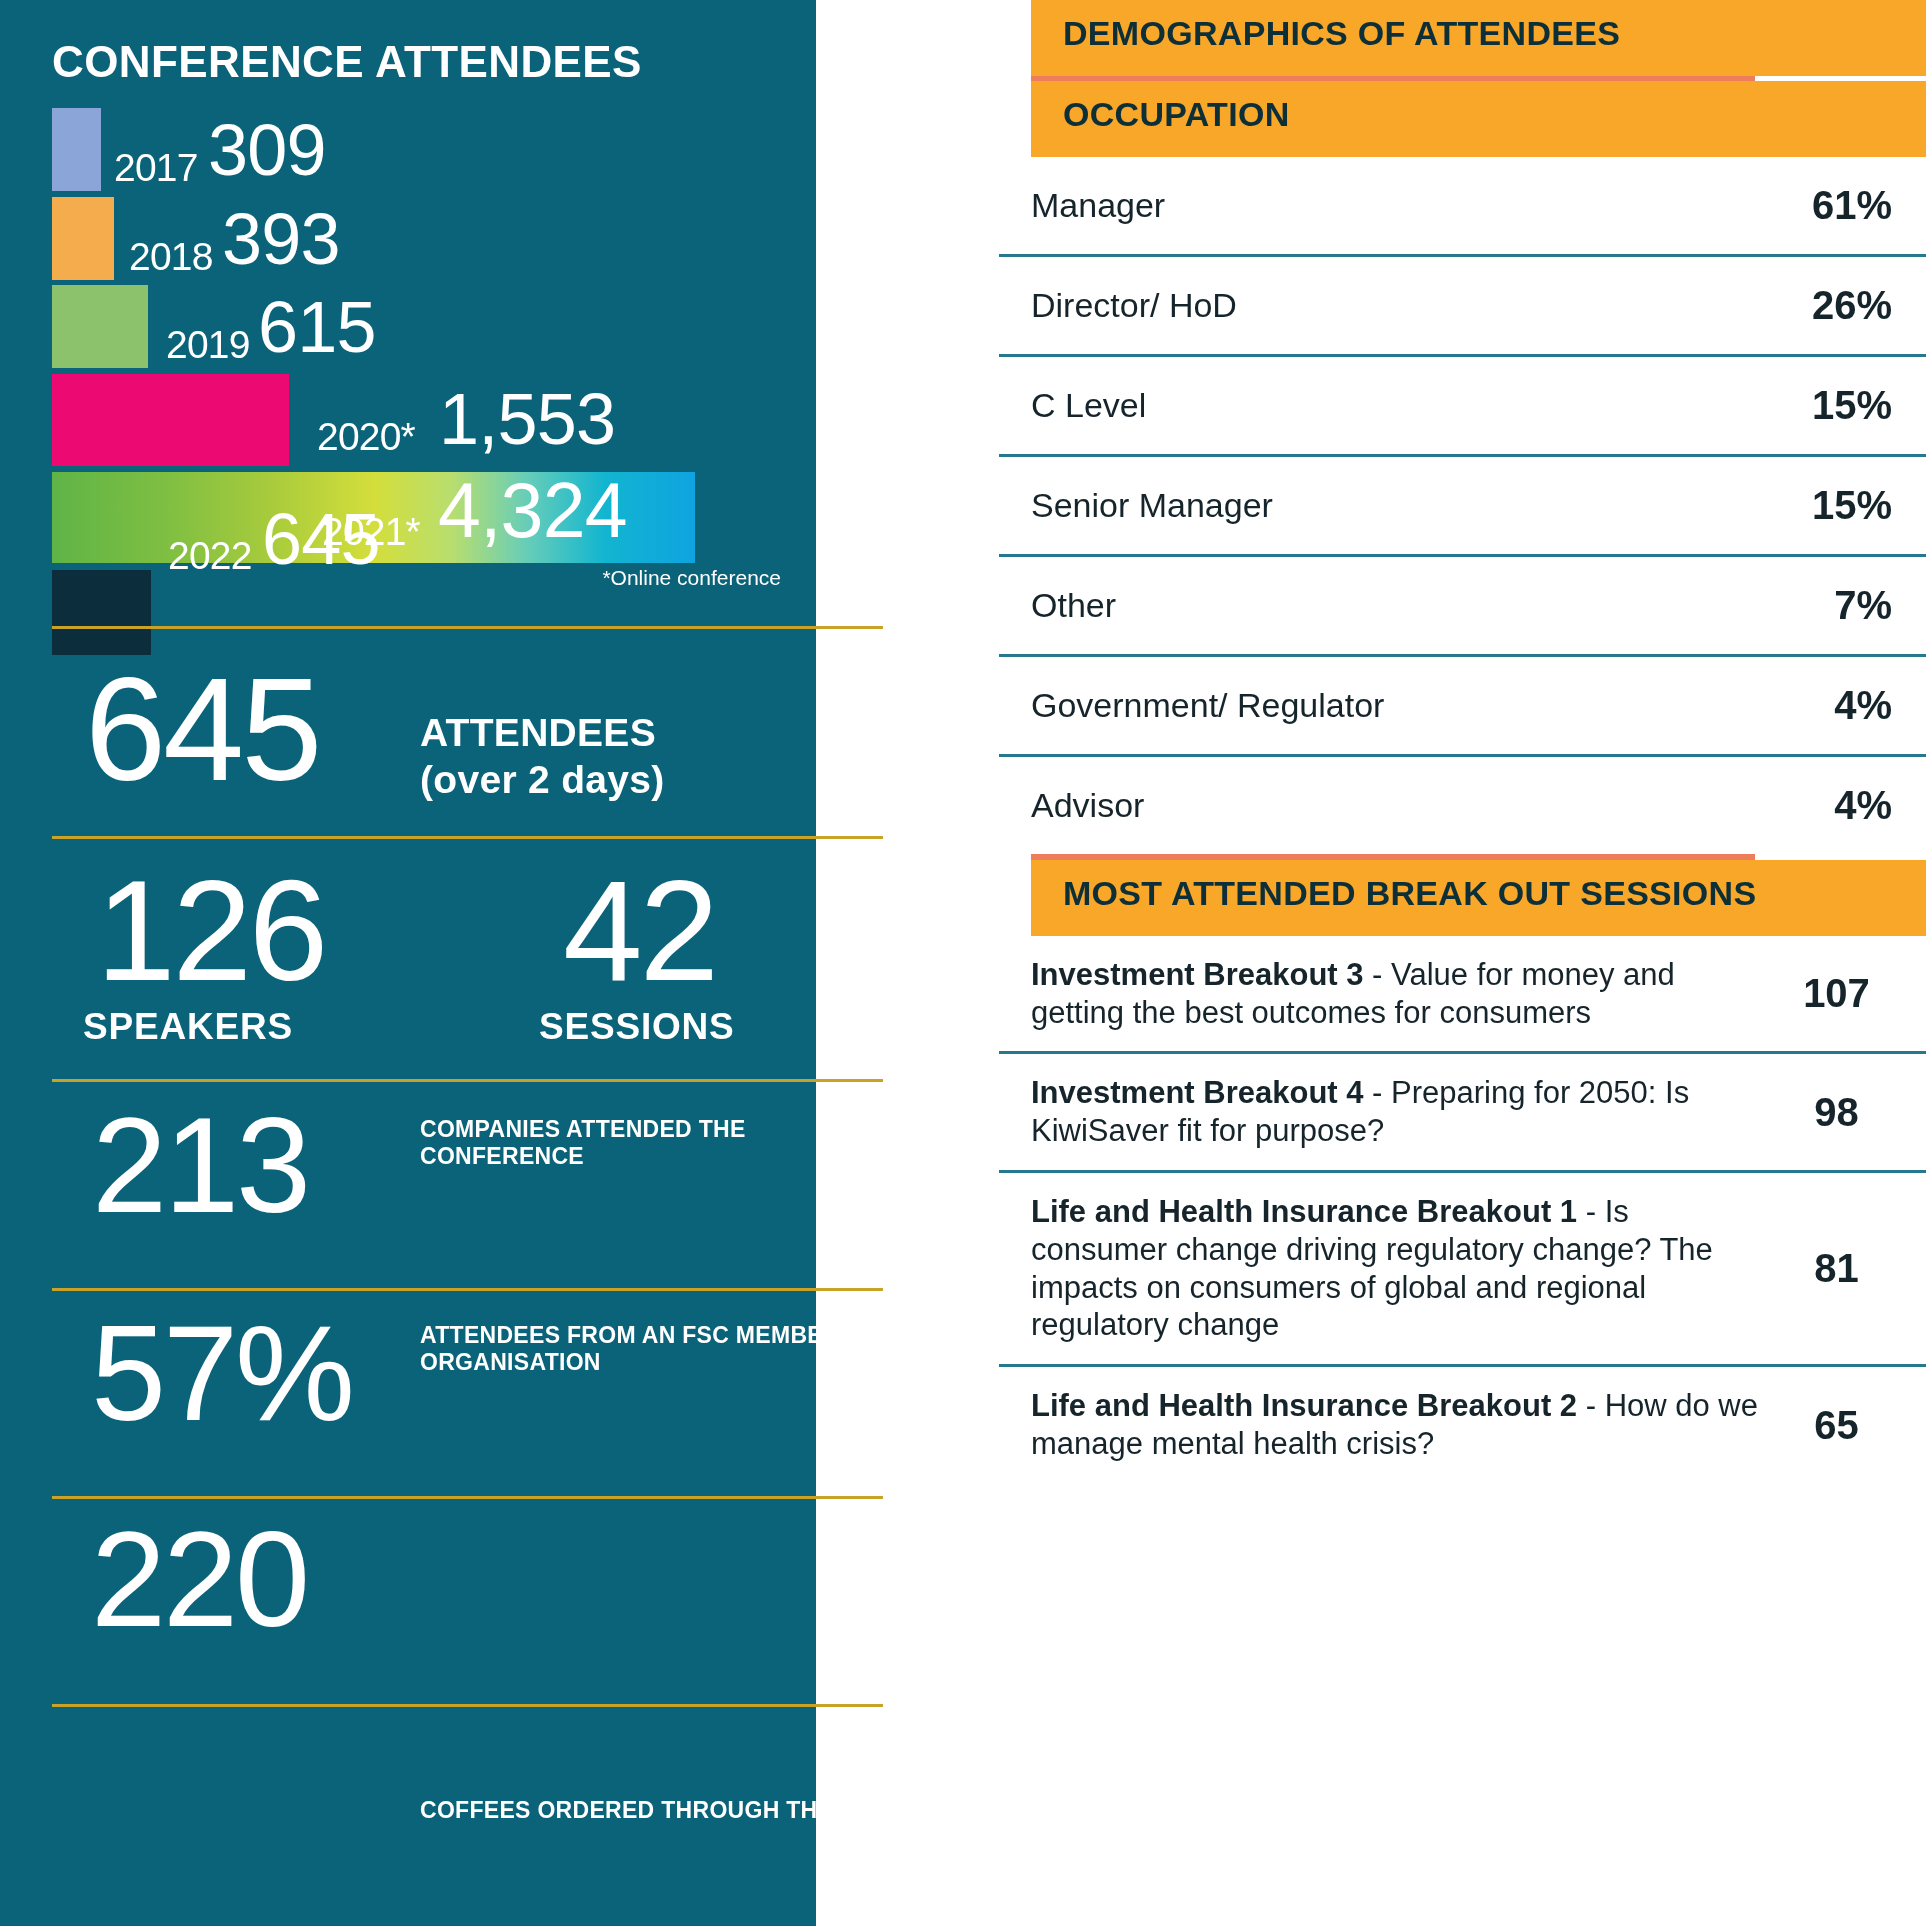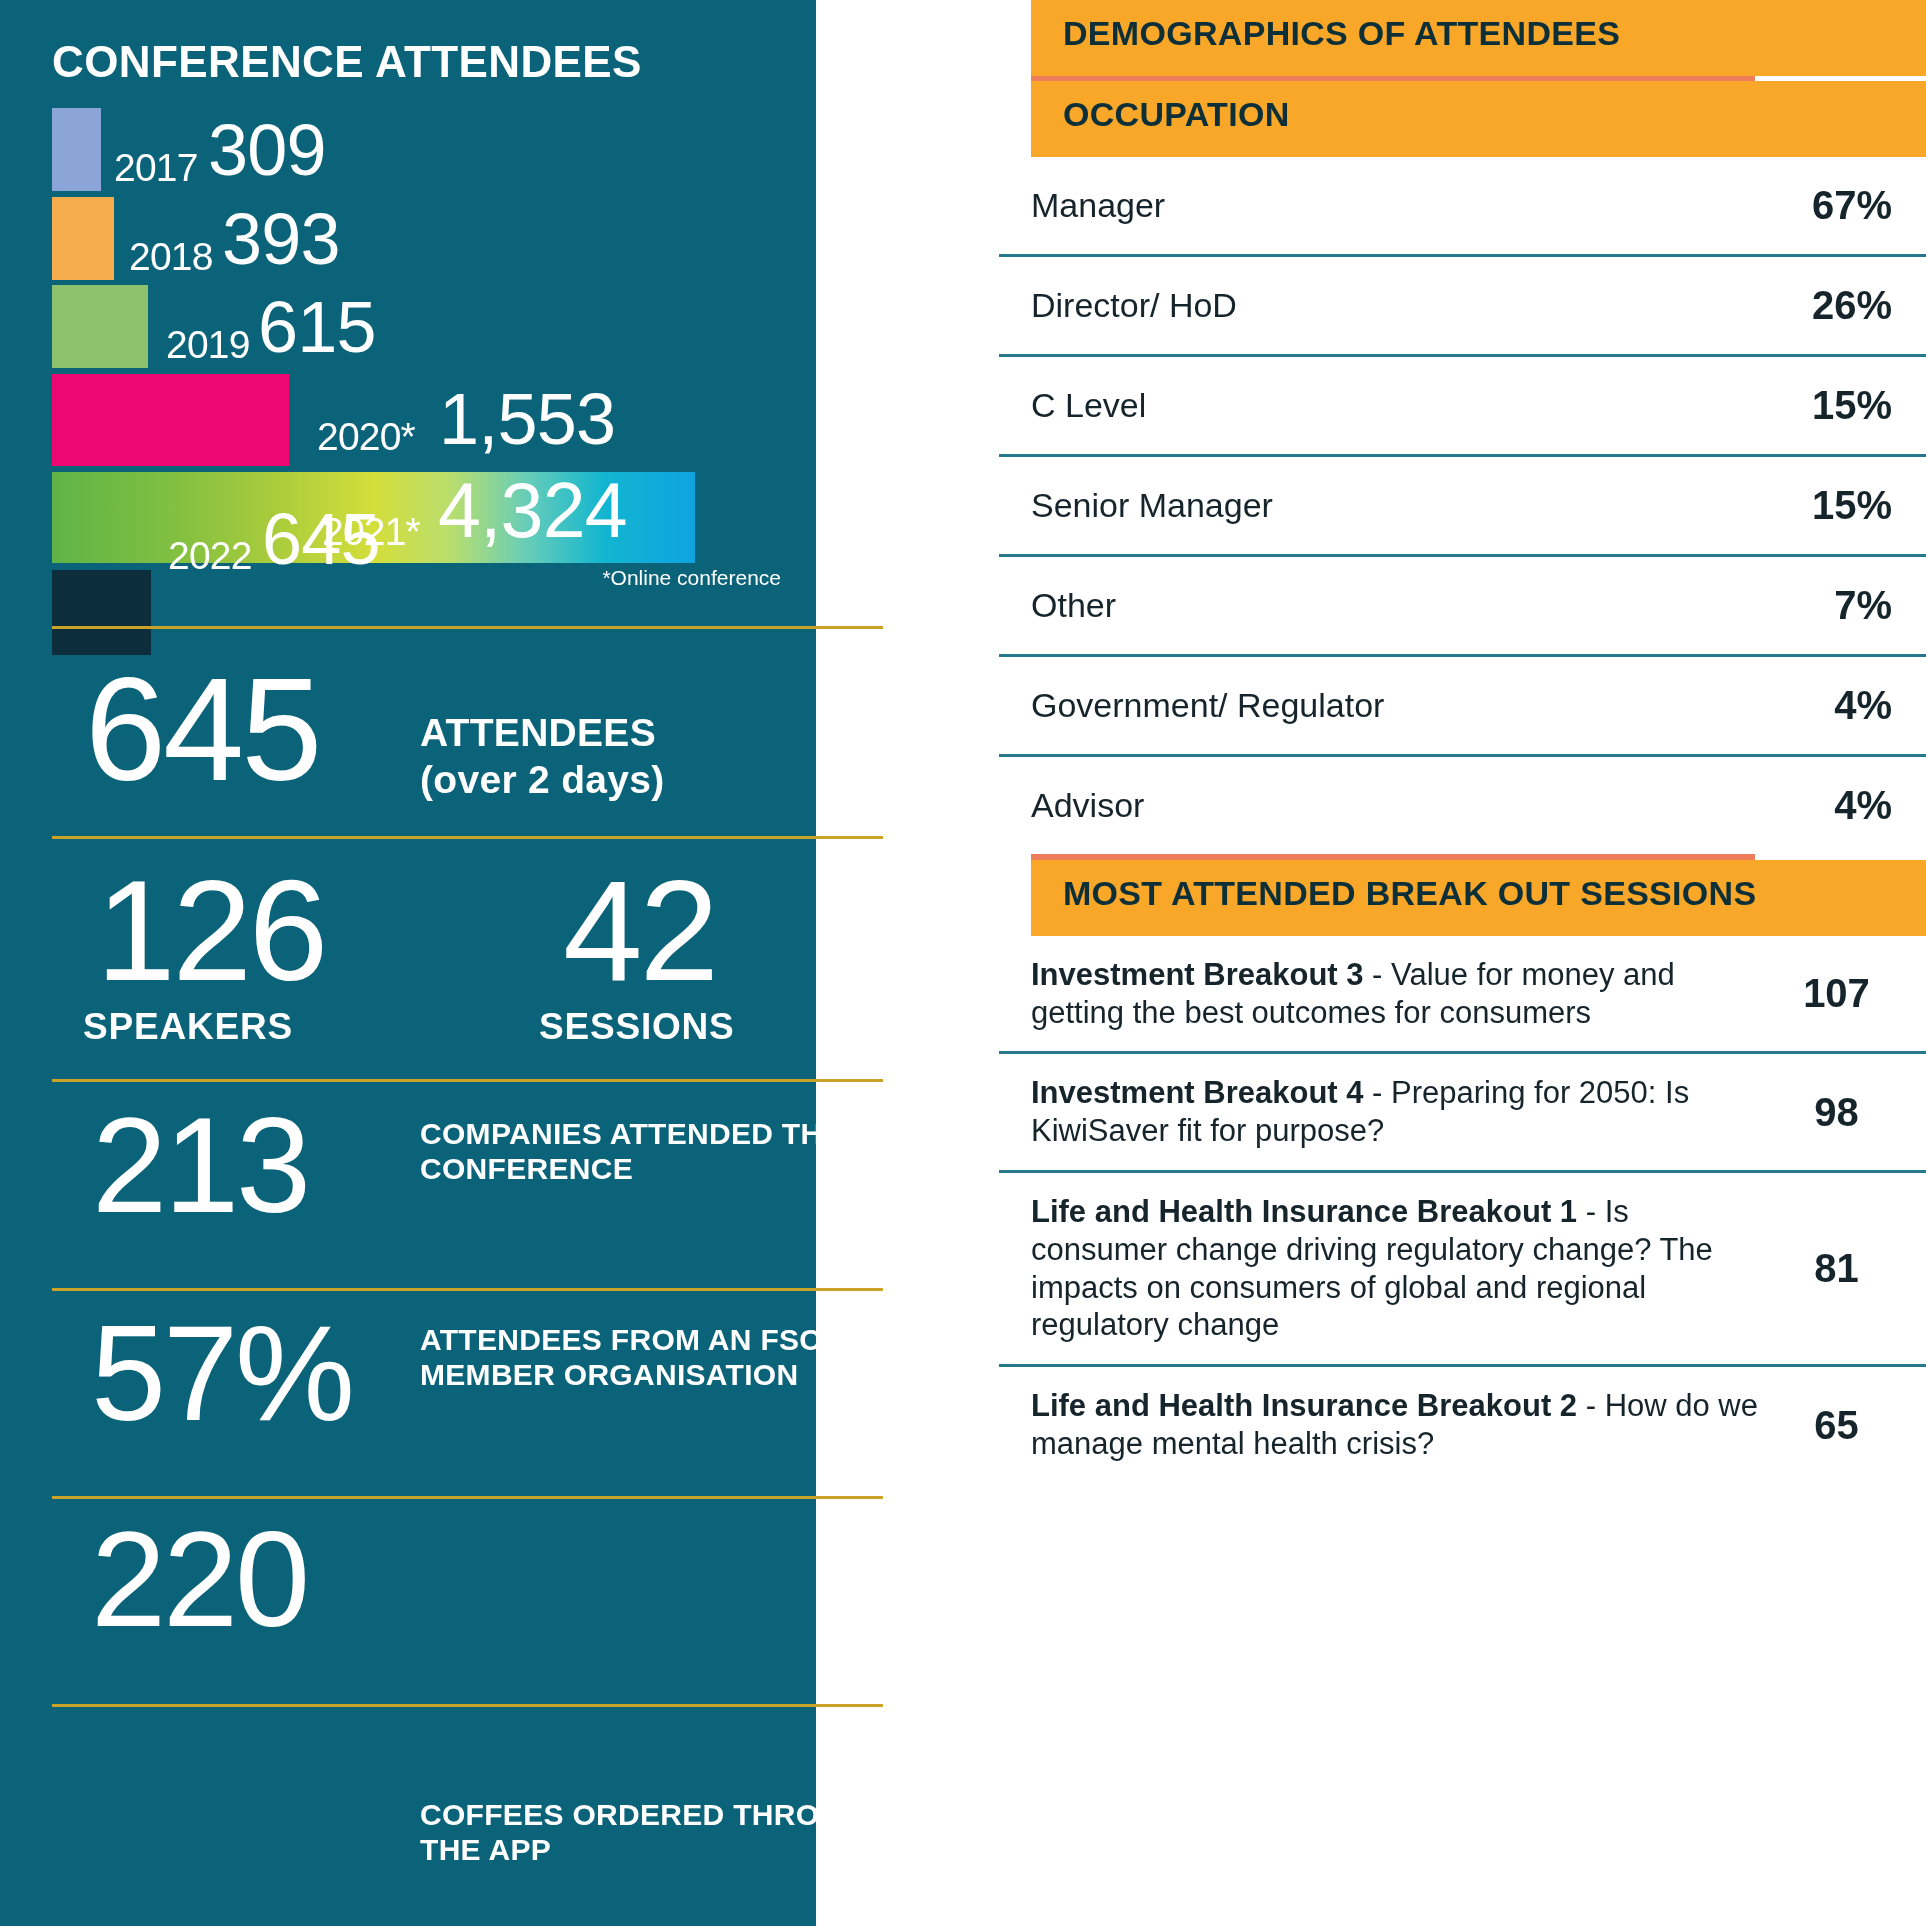--- a/index.html
+++ b/index.html
@@ -43,21 +43,21 @@
   .divider{
     position:absolute; left:52px; width:831px; height:3.1px;
     background:#C9A227;
   }
   .stat-num{
     position:absolute; color:#ffffff; font-weight:200;
     line-height:0.95; letter-spacing:-3.1px;
   }
   .stat-text{
     position:absolute; color:#ffffff; font-weight:bold;
-    font-size:30px; line-height:1.18; letter-spacing:0.3px;
+    font-size:23px; line-height:1.18; letter-spacing:0.3px;
   }
   .stat-sub{
     position:absolute; color:#ffffff; font-weight:bold;
     font-size:37px; letter-spacing:0.8px;
   }
 
   
   #right-panel{
     position:absolute; left:999px; top:0;
     width:928px; height:1926px;
@@ -187,21 +187,21 @@
 
   <div class="sec-header" style="margin-top:5.4px;">
     <span class="coral-top"></span>
     <span>OCCUPATION</span>
   </div>
 
   <table class="data">
     <tbody>
       <tr>
         <td class="lbl">Manager</td>
-        <td class="val">67%</td>
+        <td class="val">61%</td>
       </tr>
       <tr>
         <td class="lbl">Director/ HoD</td>
         <td class="val">26%</td>
       </tr>
       <tr>
         <td class="lbl">C Level</td>
         <td class="val">15%</td>
       </tr>
       <tr>

